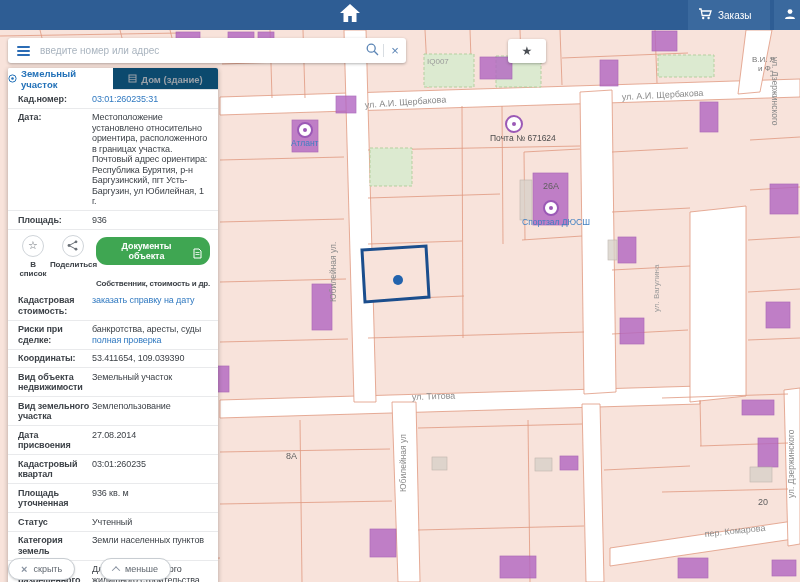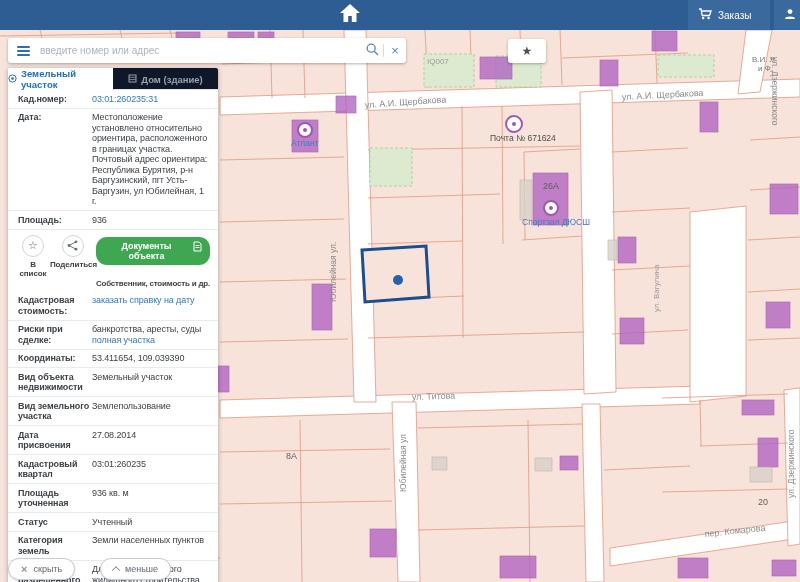--- a/index.html
+++ b/index.html
@@ -23,34 +23,34 @@
   .sb-div{width:1px;height:13px;background:#d8dde2;}
   .clear-x{font-size:13px;color:#5b85b5;line-height:1;}
   .star-box{position:absolute;left:508px;top:39px;width:38px;height:24px;background:#fff;border-radius:3px;box-shadow:0 1px 3px rgba(0,0,0,.3);display:flex;align-items:center;justify-content:center;z-index:40;cursor:pointer;}
   .star-box span{font-size:12px;color:#4b4f54;}
 
   
   .panel{position:absolute;left:8px;top:68px;width:210px;background:#fff;z-index:35;box-shadow:0 1px 5px rgba(0,0,0,.3);border-radius:2px;overflow:hidden;}
   .tabs{display:flex;height:22px;}
   .tab{flex:1;display:flex;align-items:center;justify-content:center;gap:4px;font-size:9.5px;font-weight:bold;cursor:pointer;}
   .tab.active{color:#2271b8;background:#fff;}
-  .tab.inactive{color:#9aa1a9;background:#0f172a;box-shadow:inset 0 -1px 0 #e0e2e5;}
+  .tab.inactive{color:#9aa1a9;background:#0c4a6e;box-shadow:inset 0 -1px 0 #e0e2e5;}
   .prow{display:flex;padding:3.5px 10px;border-top:1px solid #e9eaec;font-size:9px;line-height:10.5px;letter-spacing:-0.1px;}
   .prow:first-child{border-top:none;}
   .plabel{width:74px;min-width:74px;font-weight:bold;color:#3d4248;padding-right:0;}
   .pval{flex:1;color:#3d4248;}
   .pval .accent{color:#3079c0;}
   .pval a{color:#3079c0;text-decoration:none;display:block;}
   .actions{display:flex;align-items:flex-start;padding:5px 8px 4px 8px;border-top:1px solid #e9eaec;}
   .action-col{width:46px;text-align:center;}
   .circle-btn{width:20px;height:20px;border:1px solid #cfd4d9;border-radius:50%;margin:0 auto;display:flex;align-items:center;justify-content:center;color:#6a7077;cursor:pointer;background:#fff;}
   .circle-btn .glyph{font-size:11px;line-height:1;}
   .action-label{font-size:8px;font-weight:bold;color:#3d4248;margin-top:3px;letter-spacing:-0.1px;}
   .doc-col{flex:1;text-align:center;}
-  .doc-btn{background:#3fa652;color:#fff;border:none;border-radius:11px;font-size:9px;font-weight:bold;padding:4px 8px;display:inline-flex;align-items:flex-start;gap:4px;cursor:pointer;font-family:"Liberation Sans",sans-serif;letter-spacing:-0.1px;}
+  .doc-btn{background:#3fa652;color:#fff;border:none;border-radius:11px;font-size:9px;font-weight:bold;padding:4px 8px;display:inline-flex;align-items:flex-end;gap:4px;cursor:pointer;font-family:"Liberation Sans",sans-serif;letter-spacing:-0.1px;}
   .doc-sub{font-size:8px;font-weight:bold;color:#3d4248;margin-top:14px;letter-spacing:-0.2px;white-space:nowrap;}
 
   
   .pill{position:absolute;top:558px;height:20px;background:#fff;border:1px solid #c8cdd2;border-radius:11px;display:flex;align-items:center;gap:6px;padding:0 12px;font-size:9px;color:#60676f;z-index:35;cursor:pointer;box-shadow:0 1px 2px rgba(0,0,0,.15);}
   .pill-hide{left:8px;}
   .pill-less{left:100px;text-align:right;}
   .pill .x{color:#8892a0;font-size:11px;font-weight:bold;line-height:1;}
   .chev-up{display:inline-block;width:5px;height:5px;border-left:1.5px solid #8892a0;border-top:1.5px solid #8892a0;transform:rotate(45deg) translate(1px,1px);}
 
   
@@ -323,21 +323,21 @@
         <div class="prow">
           <div class="plabel">Кадастровая стоимость:</div>
           <div class="pval">
             <a href="#">заказать справку на дату</a>
           </div>
         </div>
         <div class="prow">
           <div class="plabel">Риски при сделке:</div>
           <div class="pval">
             <div>банкротства, аресты, суды</div>
-            <a href="#">полная участка</a>
+            <a href="#">полная проверка</a>
           </div>
         </div>
         <div class="prow">
           <div class="plabel">Координаты:</div>
           <div class="pval">
             <div>53.411654, 109.039390</div>
           </div>
         </div>
         <div class="prow">
           <div class="plabel">Вид объекта недвижимости</div>

